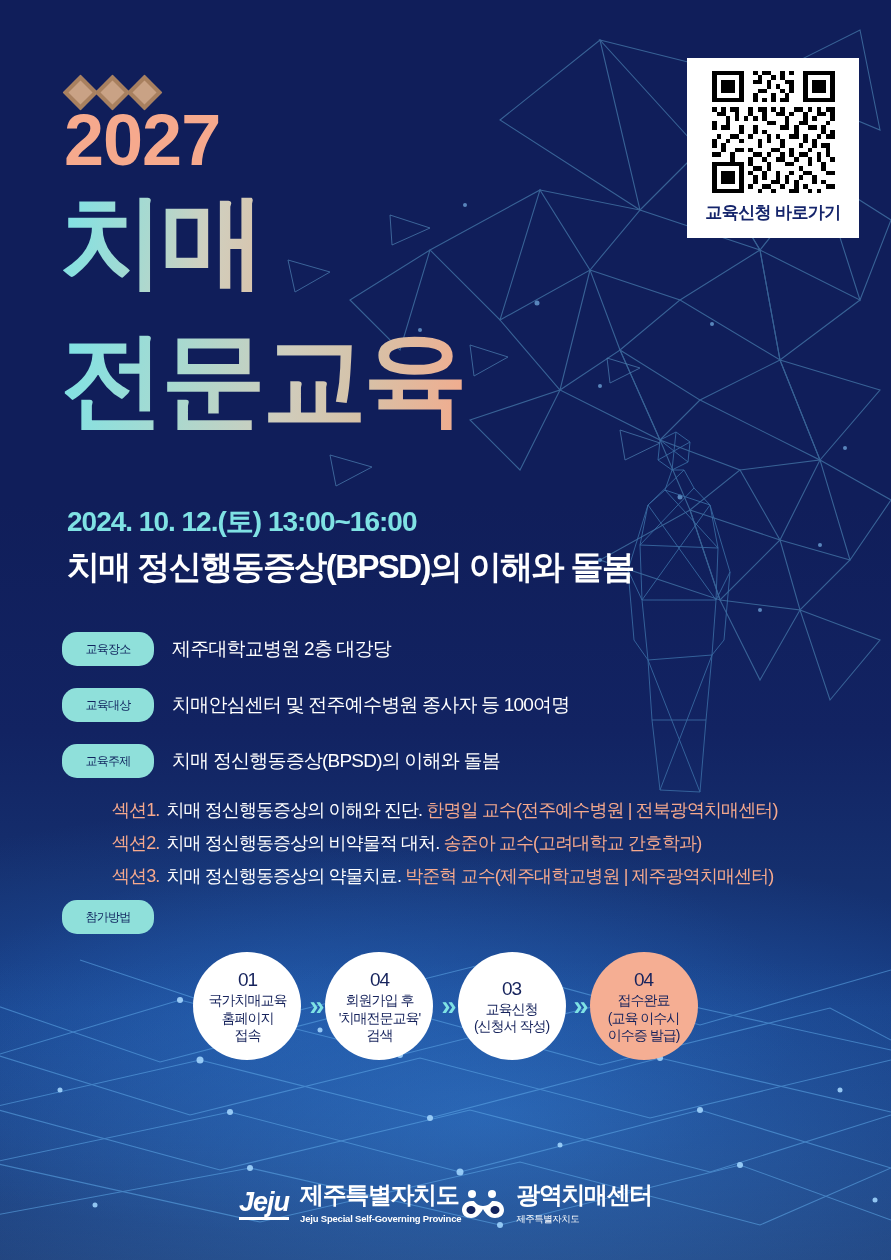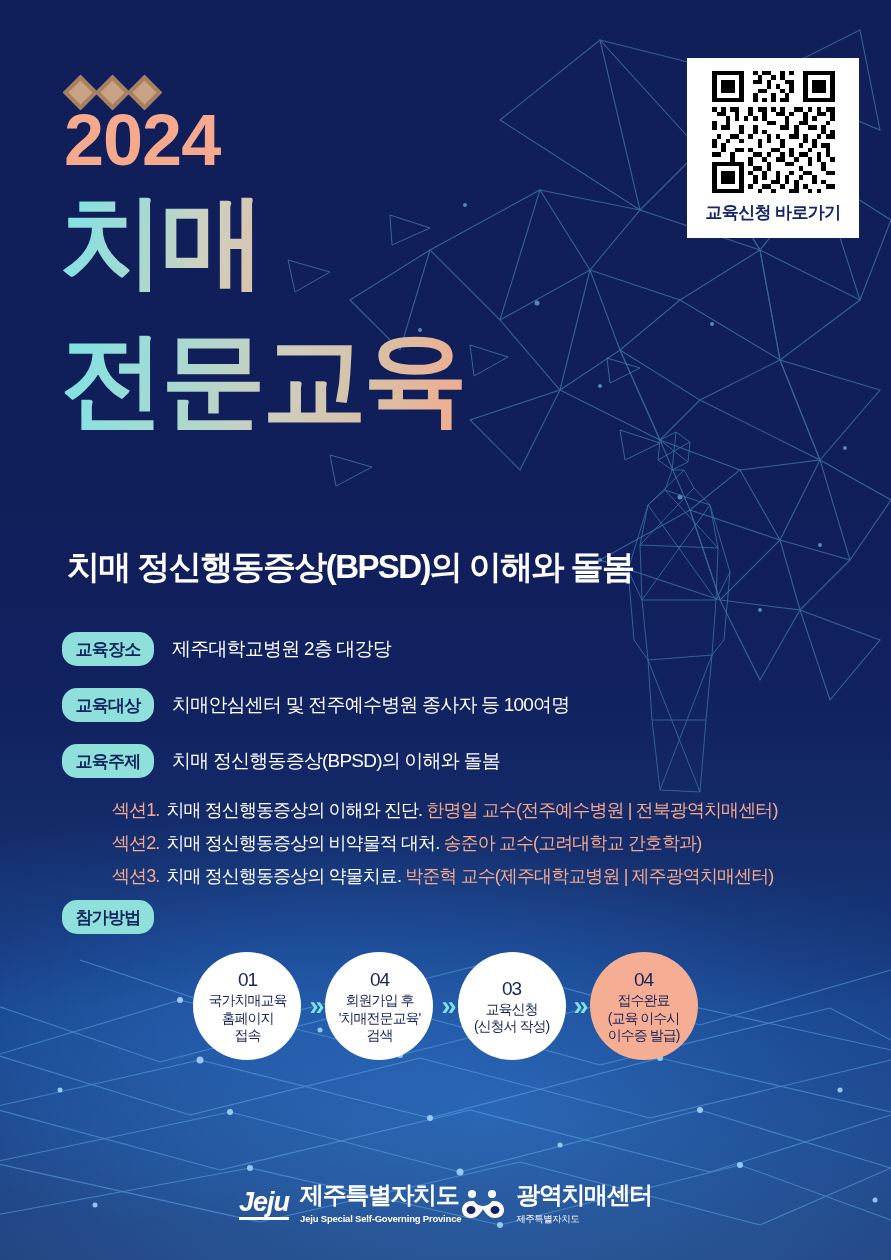--- a/index.html
+++ b/index.html
@@ -63,21 +63,21 @@
     position:absolute; left:67px; top:545px;
     font-size:33px; font-weight:bold; color:#ffffff; letter-spacing:-1.6px;
   }
 
   
   .rows { position:absolute; left:62px; top:632px; width:800px; }
   .row { display:flex; align-items:center; margin-bottom:22px; }
   .badge {
     flex:0 0 auto; min-width:92px; height:34px; border-radius:15px;
     background:#8fe0da; color:#10245e;
-    font-size:17px; font-weight:bold; letter-spacing:-.8px;
+    font-size:12px; font-weight:normal; letter-spacing:-.8px;
     display:flex; align-items:center; justify-content:center;
     padding:0 11px;
   }
   .badge.wide { letter-spacing:7px; padding-left:16px; padding-right:9px; }
   .row-text { margin-left:18px; font-size:19px; color:#fff; letter-spacing:-.8px; }
   .hl { color:#f6a98d; }
 
   
   .sessions { position:absolute; left:112px; top:786px;margin-top:12px; }
   .ses { font-size:18px; letter-spacing:-.9px; color:#ffffff; margin-bottom:9px; white-space:nowrap; }
@@ -231,21 +231,21 @@
     </g>
     <rect x="0" y="960" width="891" height="300" fill="url(#glow)" opacity=".35"></rect>
   </svg>
 
   <div class="diamonds">
     <span class="dia"></span>
     <span class="dia"></span>
     <span class="dia"></span>
   </div>
 
-  <div class="year">2024</div>
+  <div class="year">2027</div>
   <div class="t-line t1 g1">치매</div>
   <div class="t-line t2 g2">전문교육</div>
 
   <div class="qr-box">
     <svg class="qr-code" viewBox="0 0 29 29" shape-rendering="crispEdges">
       <rect width="29" height="29" fill="#fff"></rect>
       <g fill="#000">
         <rect x="1" y="1" width="7" height="7"></rect>
           <rect x="2" y="2" width="5" height="5" fill="#fff"></rect>
           <rect x="3" y="3" width="3" height="3"></rect>
@@ -373,20 +373,21 @@
         <rect x="11" y="27" width="1" height="1"></rect>
           <rect x="14" y="27" width="1" height="1"></rect>
           <rect x="18" y="27" width="2" height="1"></rect>
         <rect x="22" y="27" width="1" height="1"></rect>
           <rect x="24" y="27" width="1" height="1"></rect>
       </g>
     </svg>
     <div class="qr-cap">교육신청 바로가기</div>
   </div>
 
+  <div class="date">2024. 10. 12.(토) 13:00~16:00</div>
   <div class="subtitle">치매 정신행동증상(BPSD)의 이해와 돌봄</div>
 
   <div class="rows">
     <div class="row">
       <span class="badge">교육장소</span>
       <span class="row-text">제주대학교병원 2층 대강당</span>
     </div>
     <div class="row">
       <span class="badge">교육대상</span>
       <span class="row-text">치매안심센터 및 전주예수병원 종사자 등 100여명</span>

